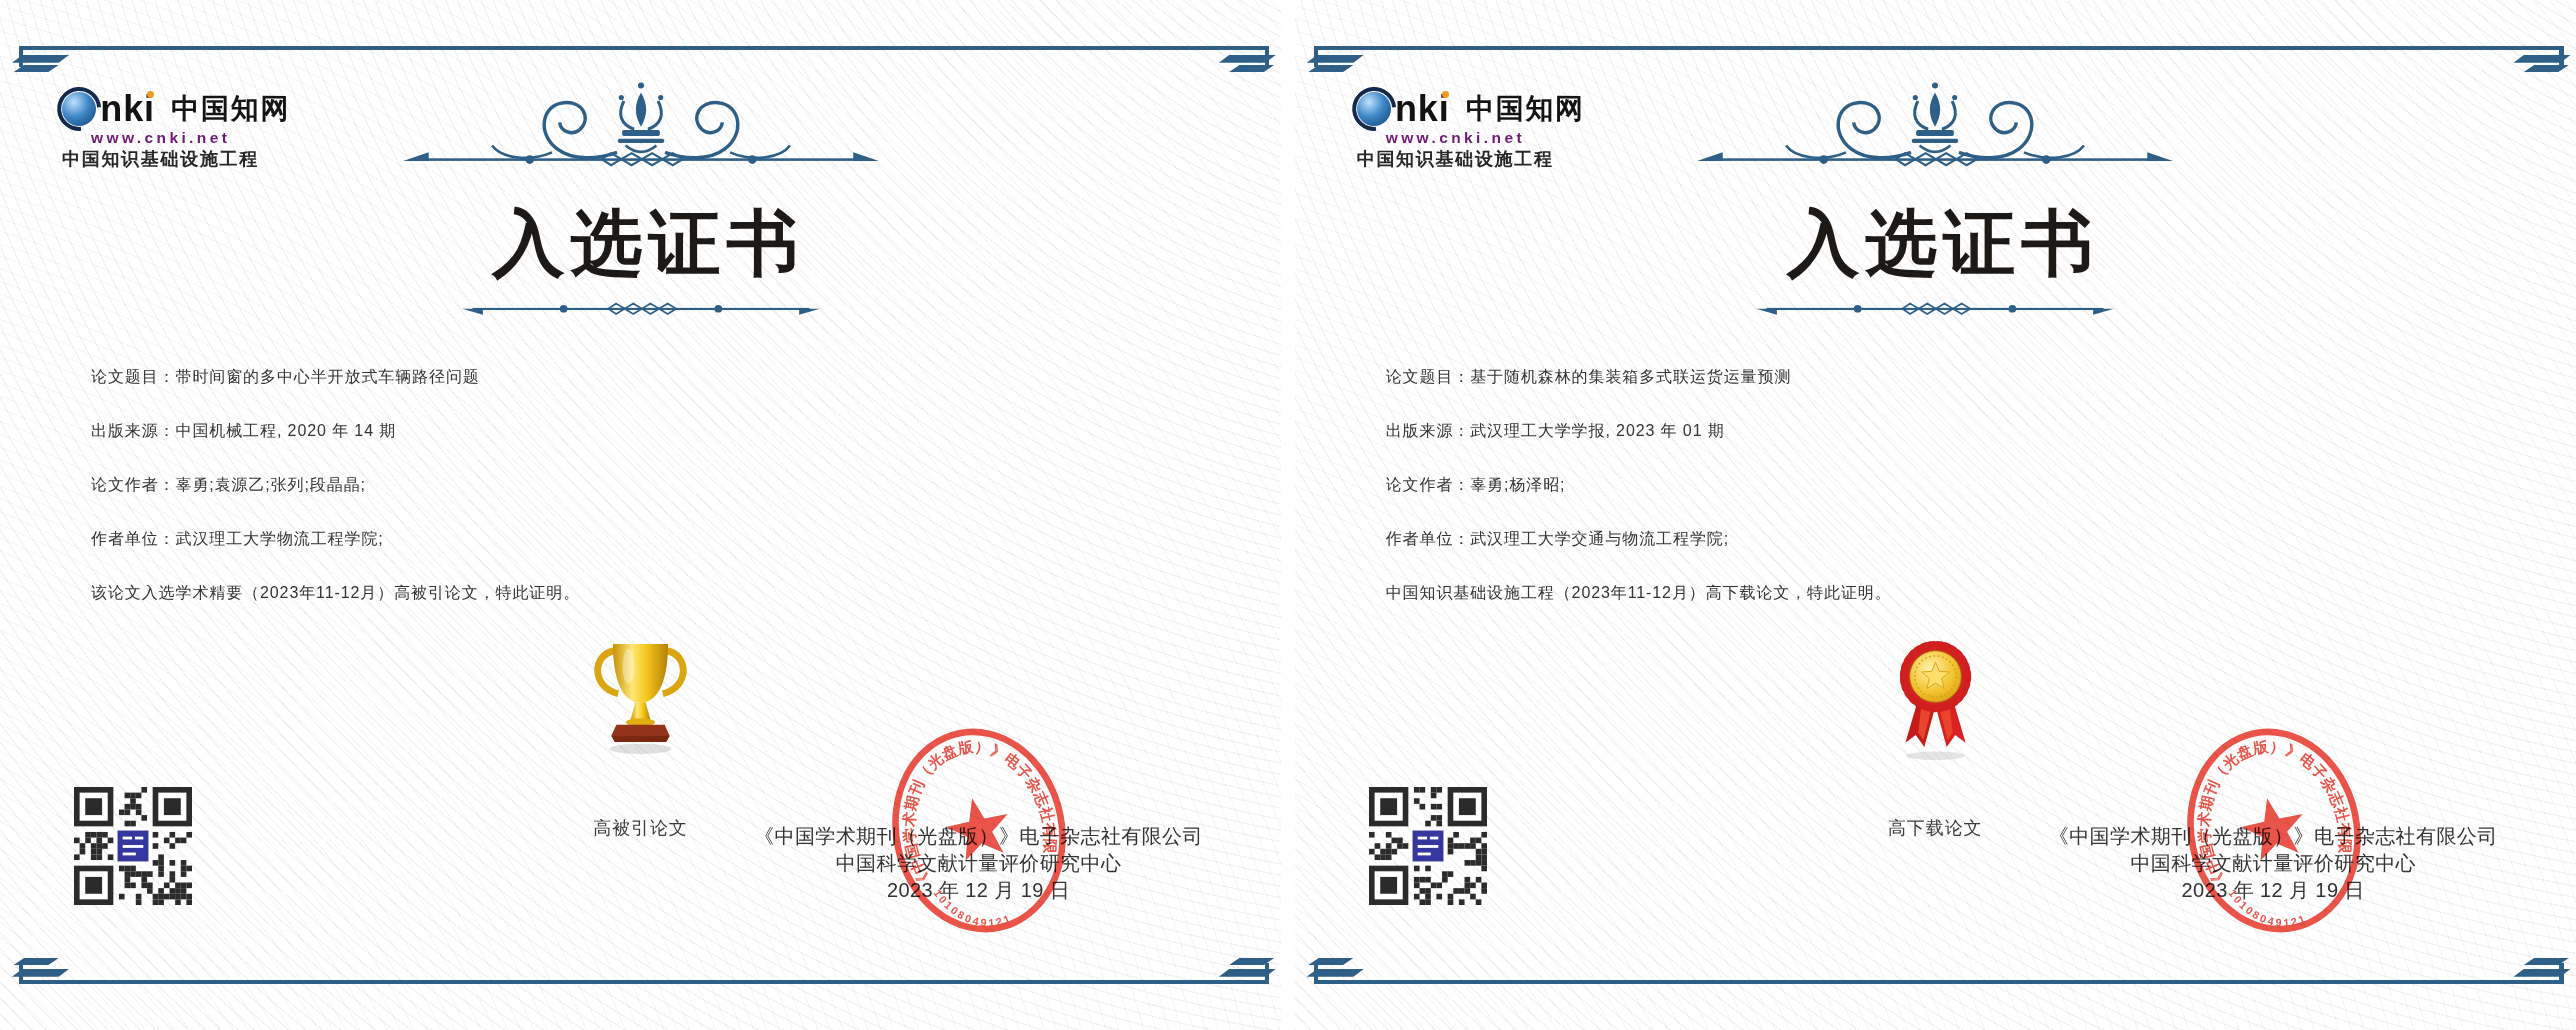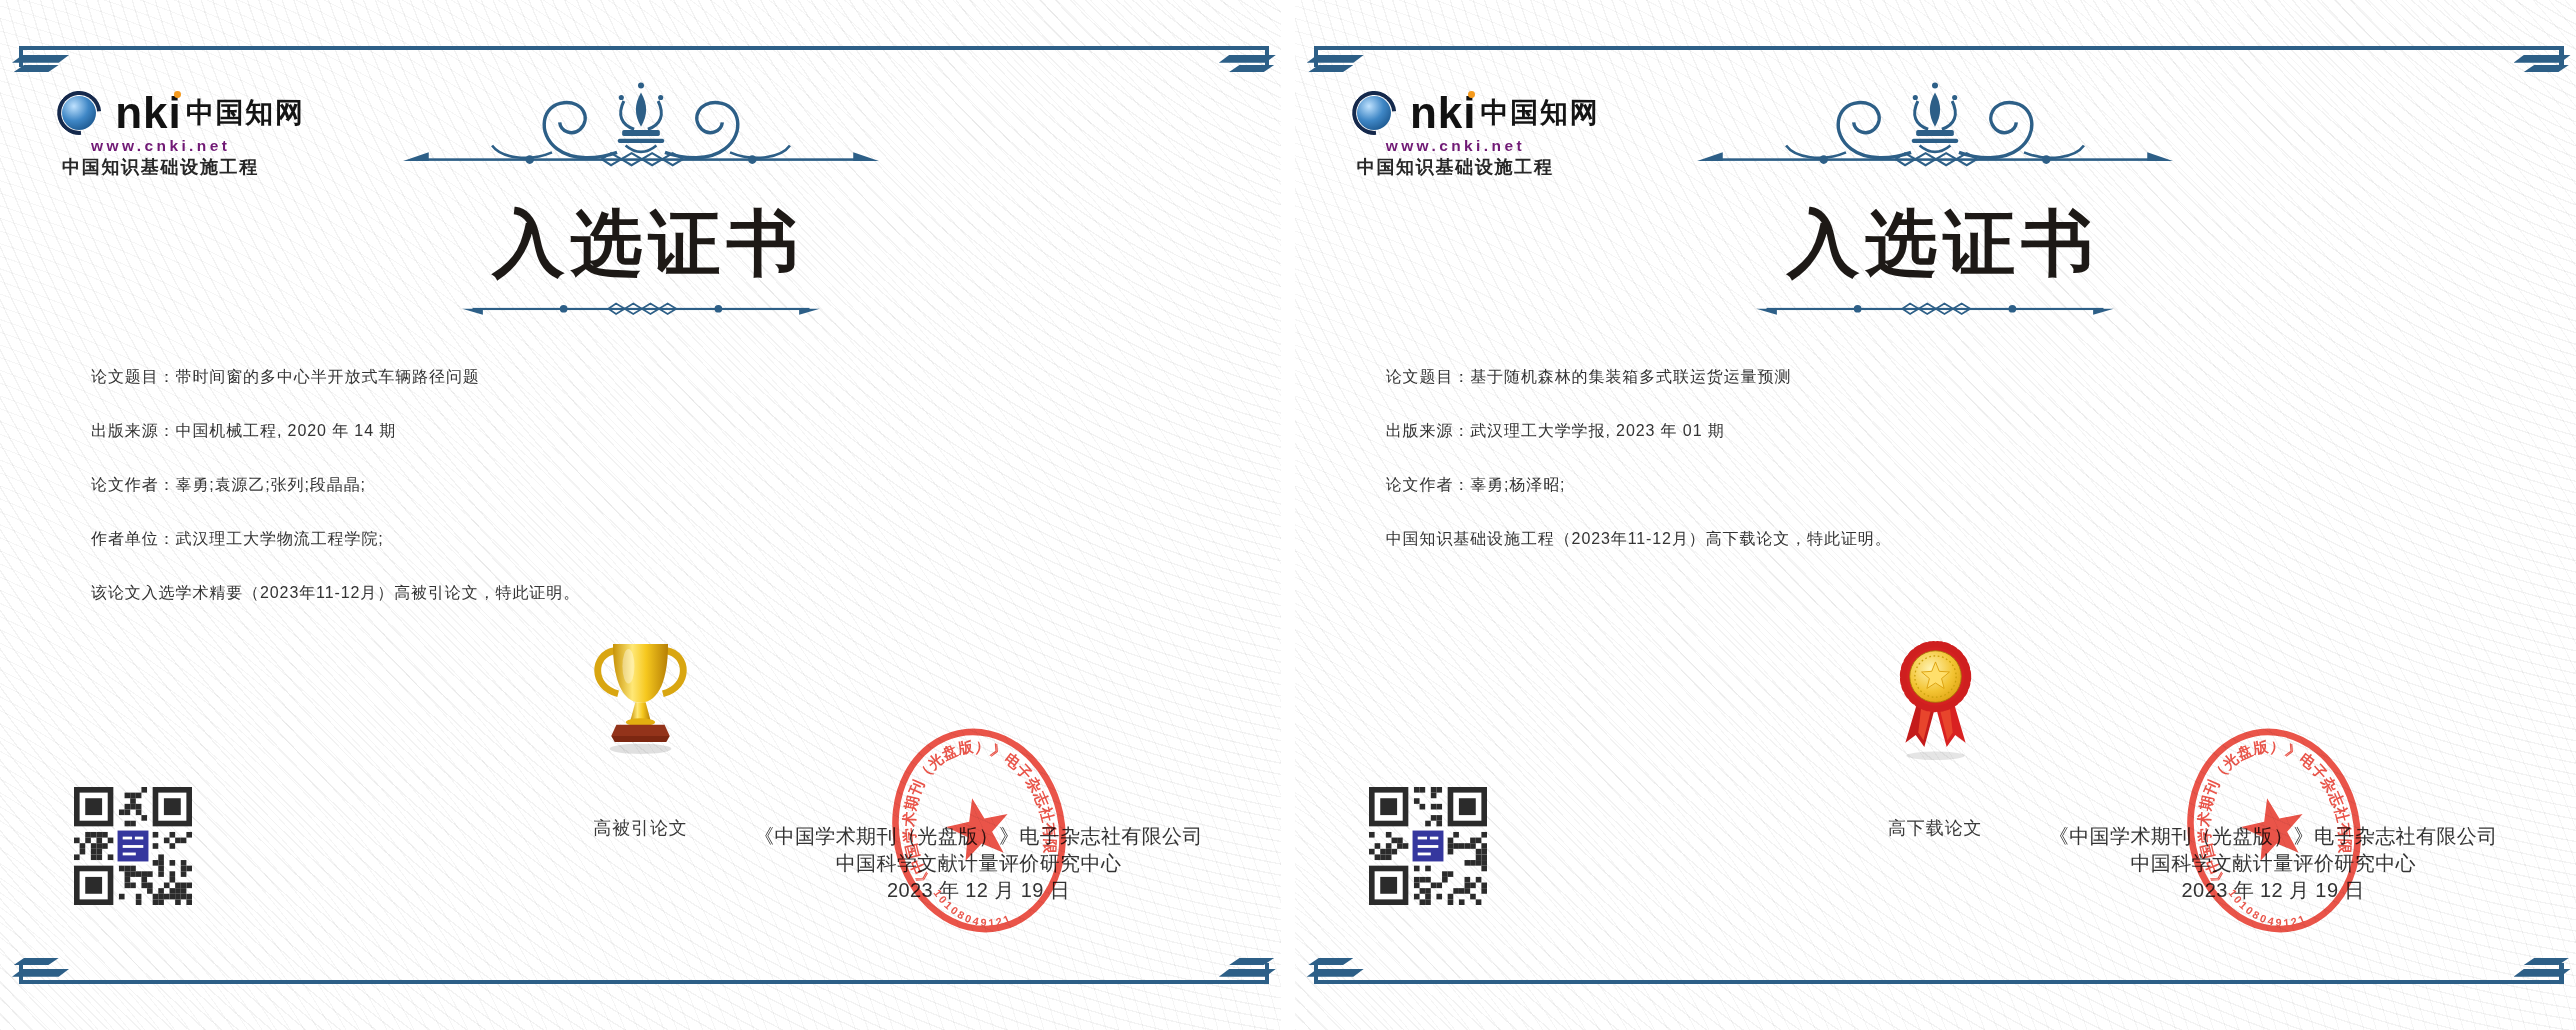--- a/index.html
+++ b/index.html
@@ -29,23 +29,23 @@
   .tr1{right:5.2px;top:55px;width:57px;} .tr2{right:6.9px;top:65px;width:45px;}
   .bl1{left:12px;top:969px;width:57px;} .bl2{left:13.7px;top:958px;width:45px;}
   .br1{right:5.2px;top:969px;width:57px;} .br2{right:6.9px;top:958px;width:45px;}
   
   .logo{position:absolute;left:62px;top:91px;line-height:1;}
   .logo-row{display:flex;align-items:center;gap:4.3px;}
   .globe{position:relative;width:34px;height:34px;border-radius:50%;
     background:radial-gradient(circle at 35% 30%,#bfe2ff,#3f87c6 45%,#0b3f72);}
   .globe::before{content:"";position:absolute;inset:-5.2px;border:4.3px solid #15294c;
     border-right-color:transparent;border-radius:50%;transform:rotate(40deg);}
-  .latin{font-size:44px;font-weight:bold;color:#121212;letter-spacing:0.9px;position:relative;margin-left:15px;}
+  .latin{font-size:36px;font-weight:bold;color:#121212;letter-spacing:0.9px;position:relative;}
   .latin::after{content:"";position:absolute;right:0.9px;top:0;width:6.9px;height:6.9px;border-radius:50%;background:#f59a1d;}
-  .zh-brand{font-family:"Liberation Serif","DejaVu Serif",serif;font-size:28px;font-weight:bold;color:#141414;letter-spacing:1.7px;}
+  .zh-brand{font-family:"Liberation Serif","DejaVu Serif",serif;font-size:28px;font-weight:bold;color:#141414;letter-spacing:1.7px;margin-left:12px;}
   .url{color:#701a75;font-weight:bold;font-size:15.5px;letter-spacing:3.4px;margin-top:3.4px;margin-left:29px;}
   .logo-sub{color:#272727;font-weight:bold;font-size:18px;letter-spacing:1.7px;margin-top:4.3px;}
   
   .flourish{position:absolute;top:77px;left:50%;transform:translateX(-50%);}
   .title{position:absolute;top:196px;left:0;right:0;margin:0;text-align:center;
     font-size:72px;font-weight:bold;letter-spacing:6px;color:#1d1916;padding-left:16px;}
   .ornament{position:absolute;top:301px;left:50%;transform:translateX(-50%);}
   
   .body{position:absolute;left:91px;top:361px;font-size:16px;color:#333;}
   .line{margin:0 0 23px 0;line-height:31px;letter-spacing:0.9px;}
@@ -375,20 +375,21 @@
           <path d="M172 9 l9,-6 l10,6 l10,-6 l10,6 l10,-6 l10,6 l10,-6 l10,6" fill="none" stroke-width="2"></path>
           <path d="M172 9 l9,6 l10,-6 l10,6 l10,-6 l10,6 l10,-6 l10,6 l10,-6" fill="none" stroke-width="2"></path>
         </g>
       </svg>
     </div>
 
     <div class="body">
       <p class="line"><span>论文题目：</span><span>基于随机森林的集装箱多式联运货运量预测</span></p>
       <p class="line"><span>出版来源：</span><span>武汉理工大学学报, 2023 年 01 期</span></p>
       <p class="line"><span>论文作者：</span><span>辜勇;杨泽昭;</span></p>
+      <p class="line"><span>作者单位：</span><span>武汉理工大学交通与物流工程学院;</span></p>
       <p class="line">中国知识基础设施工程（2023年11-12月）高下载论文，特此证明。</p>
     </div>
 
     <div class="award">
       <svg width="113" height="129" viewBox="0 0 120 150">
         <defs>
           <radialGradient id="gmR" cx="0.4" cy="0.35" r="0.8">
             <stop offset="0" stop-color="#fff3b0"></stop>
               <stop offset=".55" stop-color="#f3c433"></stop>
               <stop offset="1" stop-color="#d99708"></stop>

